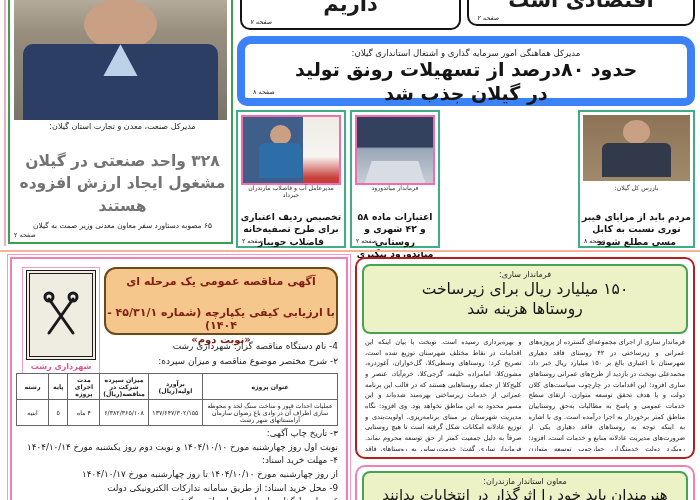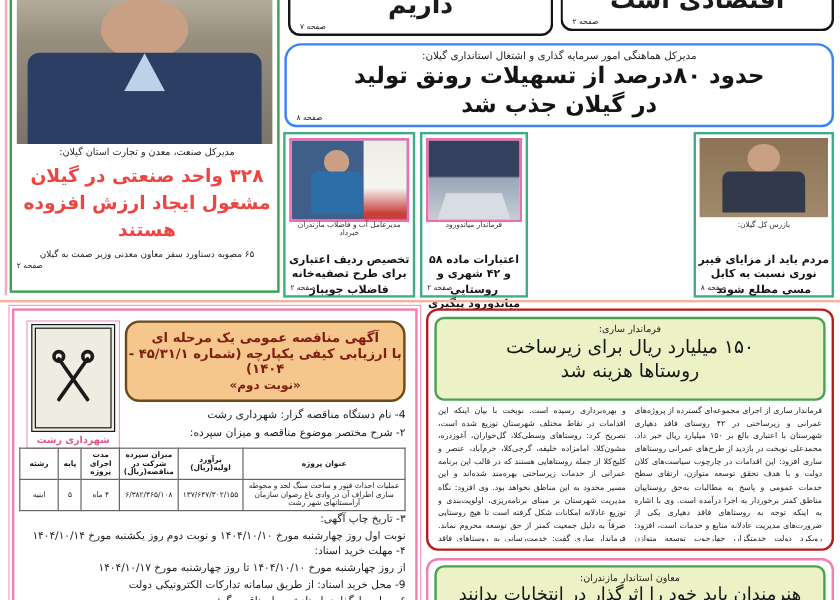--- a/index.html
+++ b/index.html
@@ -11,34 +11,34 @@
   .edge-rule{left:4px;top:0;width:2px;height:246px;background:#f4a9c4;}
   .feature-box{left:8px;top:-8px;width:225px;height:252px;border:2px solid #3ba04f;background:#fff;}
   .feature-photo{position:absolute;left:4px;right:4px;top:4px;height:122px;overflow:hidden;
                  background:linear-gradient(180deg,#b6ad9c 0%,#978e7e 28%,#7a746a 100%);}
   .feature-photo .head{position:absolute;width:34%;height:42%;left:33%;top:1%;border-radius:50%;background:#c9a083;}
   .feature-photo .torso{position:absolute;width:92%;height:64%;left:4%;top:38%;border-radius:10px 10px 0 0;background:#2c3e63;}
   .feature-photo .shirt{position:absolute;width:16%;height:26%;left:42%;top:38%;background:#bcd2e8;
                         clip-path:polygon(50% 0,0 100%,100% 100%);}
   .feature-caption{position:absolute;left:4px;right:0;top:128px;text-align:center;}
   .kicker{font-size:8px;color:#222;}
-  .feature-title{font-size:15.5px;font-weight:bold;color:#ef4444;line-height:1.45;margin-top:5px;}
+  .feature-title{font-size:15.5px;font-weight:bold;color:#737373;line-height:1.45;margin-top:19px;}
   .feature-sub{font-size:7.4px;color:#222;margin-top:4px;}
   .page-ref{font-size:6.4px;color:#222;}
   .feature-caption .page-ref{text-align:left;padding-right:2px;margin-top:1px;}
 
   
   .cutbox{border:2px solid #141414;border-top:none;background:#fff;border-radius:0 0 10px 10px;}
   .cutbox-a{left:240px;top:-42px;width:221px;height:72px;}
   .cutbox-b{left:467px;top:-42px;width:228px;height:68px;}
   .cut-title{position:absolute;left:0;right:0;bottom:12px;text-align:center;font-size:21px;font-weight:bold;color:#1b1b1b;}
-  .cut-ref{position:absolute;left:8px;bottom:2px;font-size:6.4px;color:#222;}
-
-  
-  .main-head{left:237px;top:36px;width:458px;height:70px;border:2px solid #3b82f6;background:#fff;
+  .cut-ref{position:absolute;left:8px;bottom:2px;font-size:6.4px;color:#222;font-style:italic;}
+
+  
+  .main-head{left:237px;top:36px;width:458px;height:70px;border:8px solid #3b82f6;background:#fff;
              border-radius:14px 14px 10px 10px;}
   .main-kicker{font-size:8.6px;text-align:center;margin-top:4px;color:#1b1b1b;}
   .main-title{font-size:19px;font-weight:bold;text-align:center;line-height:1.25;color:#141414;}
   .main-ref{position:absolute;left:8px;bottom:2px;font-size:6.4px;color:#222;}
 
   
   .card{top:110px;height:138px;border:2px solid #3fae85;background:#fff;}
   .card-photo{position:absolute;left:3px;right:3px;top:3px;height:66px;overflow:hidden;}
   .pinkframe{border:2px solid #f06eae;}
   .card-kicker{position:absolute;left:2px;right:2px;top:72px;text-align:center;font-size:6.2px;color:#333;}
@@ -62,21 +62,21 @@
   
   .tender{left:10px;top:257px;width:338px;height:256px;border:2px solid #f07fb2;
           outline:1px solid #f59cc5;outline-offset:2px;background:#fff;}
   .logo-block{position:absolute;left:10px;top:8px;width:72px;text-align:center;border:1px solid #f59cc5;padding:2px;}
   .logo-frame{width:62px;height:82px;margin:0 auto;border:4px double #1a1a1a;background:#efece2;
               display:flex;align-items:center;justify-content:center;}
   .logo-caption{font-size:8px;font-weight:bold;color:#e2548e;margin-top:2px;}
   .tender-titlebox{position:absolute;left:92px;right:8px;top:8px;height:64px;background:#f6c78d;
                    border:2px solid #6b4a18;border-radius:12px;text-align:center;color:#7e1d12;font-weight:bold;}
   .tt1{font-size:11px;margin-top:6px;}
-  .tt2{font-size:11px;margin-top:0;}
+  .tt2{font-size:11px;margin-top:18px;}
   .tt3{font-size:10px;margin-top:2px;}
   .t-items1{position:absolute;left:92px;right:8px;top:80px;font-size:9px;color:#1a1a1a;text-align:right;line-height:1.7;}
   .t-table{position:absolute;left:8px;right:8px;top:114px;border-collapse:collapse;width:322px;}
   .t-table th,.t-table td{border:1px solid #666;font-size:6.2px;padding:2px 1px;text-align:center;color:#1a1a1a;}
   .t-table th{font-weight:bold;}
   .t-items2{position:absolute;left:8px;right:8px;top:168px;font-size:8.8px;color:#1a1a1a;text-align:right;line-height:1.55;}
 
   
   .sari{left:355px;top:257px;width:340px;height:202px;border:2px solid #b91c1c;border-radius:10px;background:#fff;}
   .limebox{position:absolute;left:5px;right:5px;top:5px;height:66px;background:#edf2c6;

